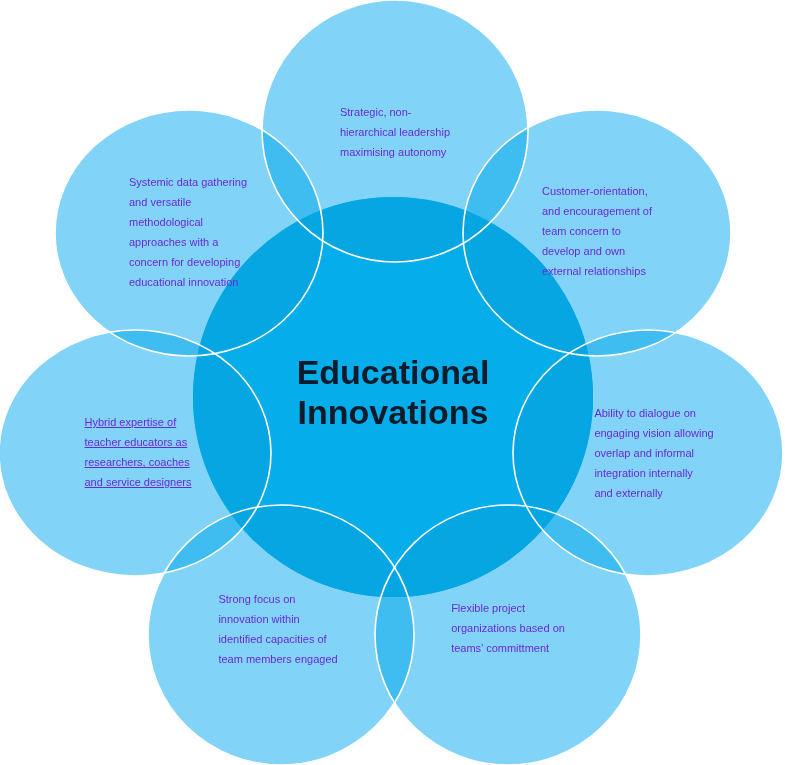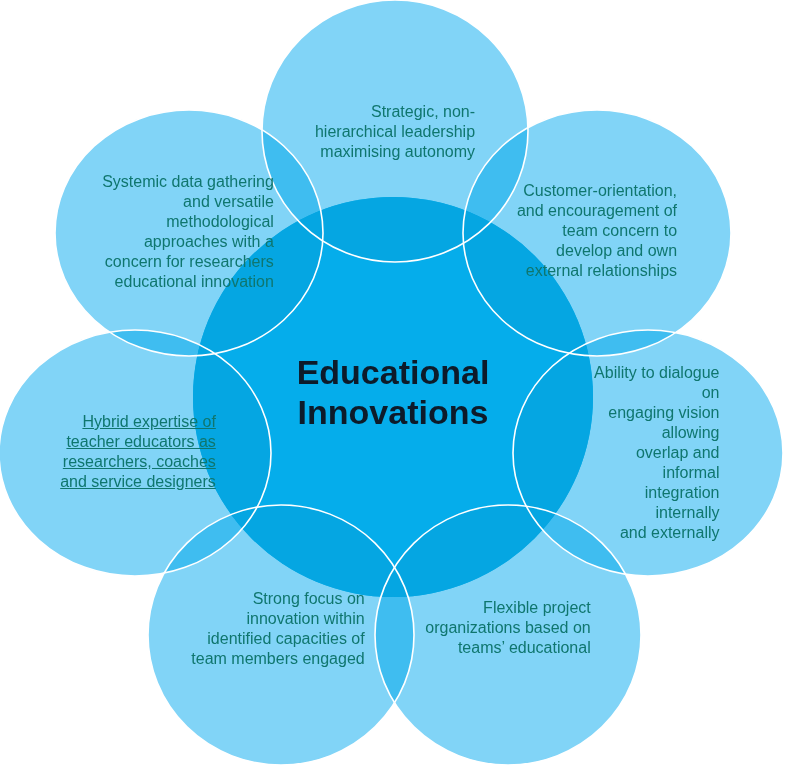--- a/index.html
+++ b/index.html
@@ -1,18 +1,18 @@
 <!DOCTYPE html>
 <html><head>
 <meta charset="utf-8">
 <style>
   html, body { margin: 0; padding: 0; background: #ffffff; }
   body { width: 785px; height: 765px; position: relative; overflow: hidden; font-family: "Liberation Sans", "DejaVu Sans", sans-serif; }
   #diagram { position: absolute; left: 0; top: 0; width: 785px; height: 765px; }
-  .label { position: absolute; transform: translate(-50%, -50%); text-align: right; color: #0f766e; font-size: 16px; line-height: 20px; white-space: pre-line; }
+  .label { position: absolute; transform: translate(-50%, -50%); text-align: left; color: #6d28d9; font-size: 11px; line-height: 20px; white-space: pre-line; }
   .center-label { position: absolute; transform: translate(-50%, -50%); text-align: center; color: #0d1b2a; font-size: 34px; line-height: 40px; font-weight: bold; white-space: pre-line; }
 </style>
 </head>
 <body>
 
 <svg id="diagram" width="785" height="765" viewBox="0 0 785 765" xmlns="http://www.w3.org/2000/svg">
   <defs>
     <clipPath id="clip-center">
         <ellipse cx="393" cy="397" rx="200" ry="200"></ellipse>
       </clipPath>
@@ -93,27 +93,27 @@
 team concern to
 develop and own
 external relationships</div>
 <div class="label" style="left:654px; top:453px;">Ability to dialogue on
 engaging vision allowing
 overlap and informal
 integration internally
 and externally</div>
 <div class="label" style="left:508px; top:628px;">Flexible project
 organizations based on
-teams’ educational</div>
+teams’ committment</div>
 <div class="label" style="left:278px; top:629px;">Strong focus on
 innovation within
 identified capacities of
 team members engaged</div>
 <div class="label" style="left:138px; top:452px;text-decoration:underline;">Hybrid expertise of
 teacher educators as
 researchers, coaches
 and service designers</div>
 <div class="label" style="left:188px; top:232px;">Systemic data gathering
 and versatile
 methodological
 approaches  with a
-concern for researchers
+concern for developing
 educational innovation</div>
 
 </body></html>

